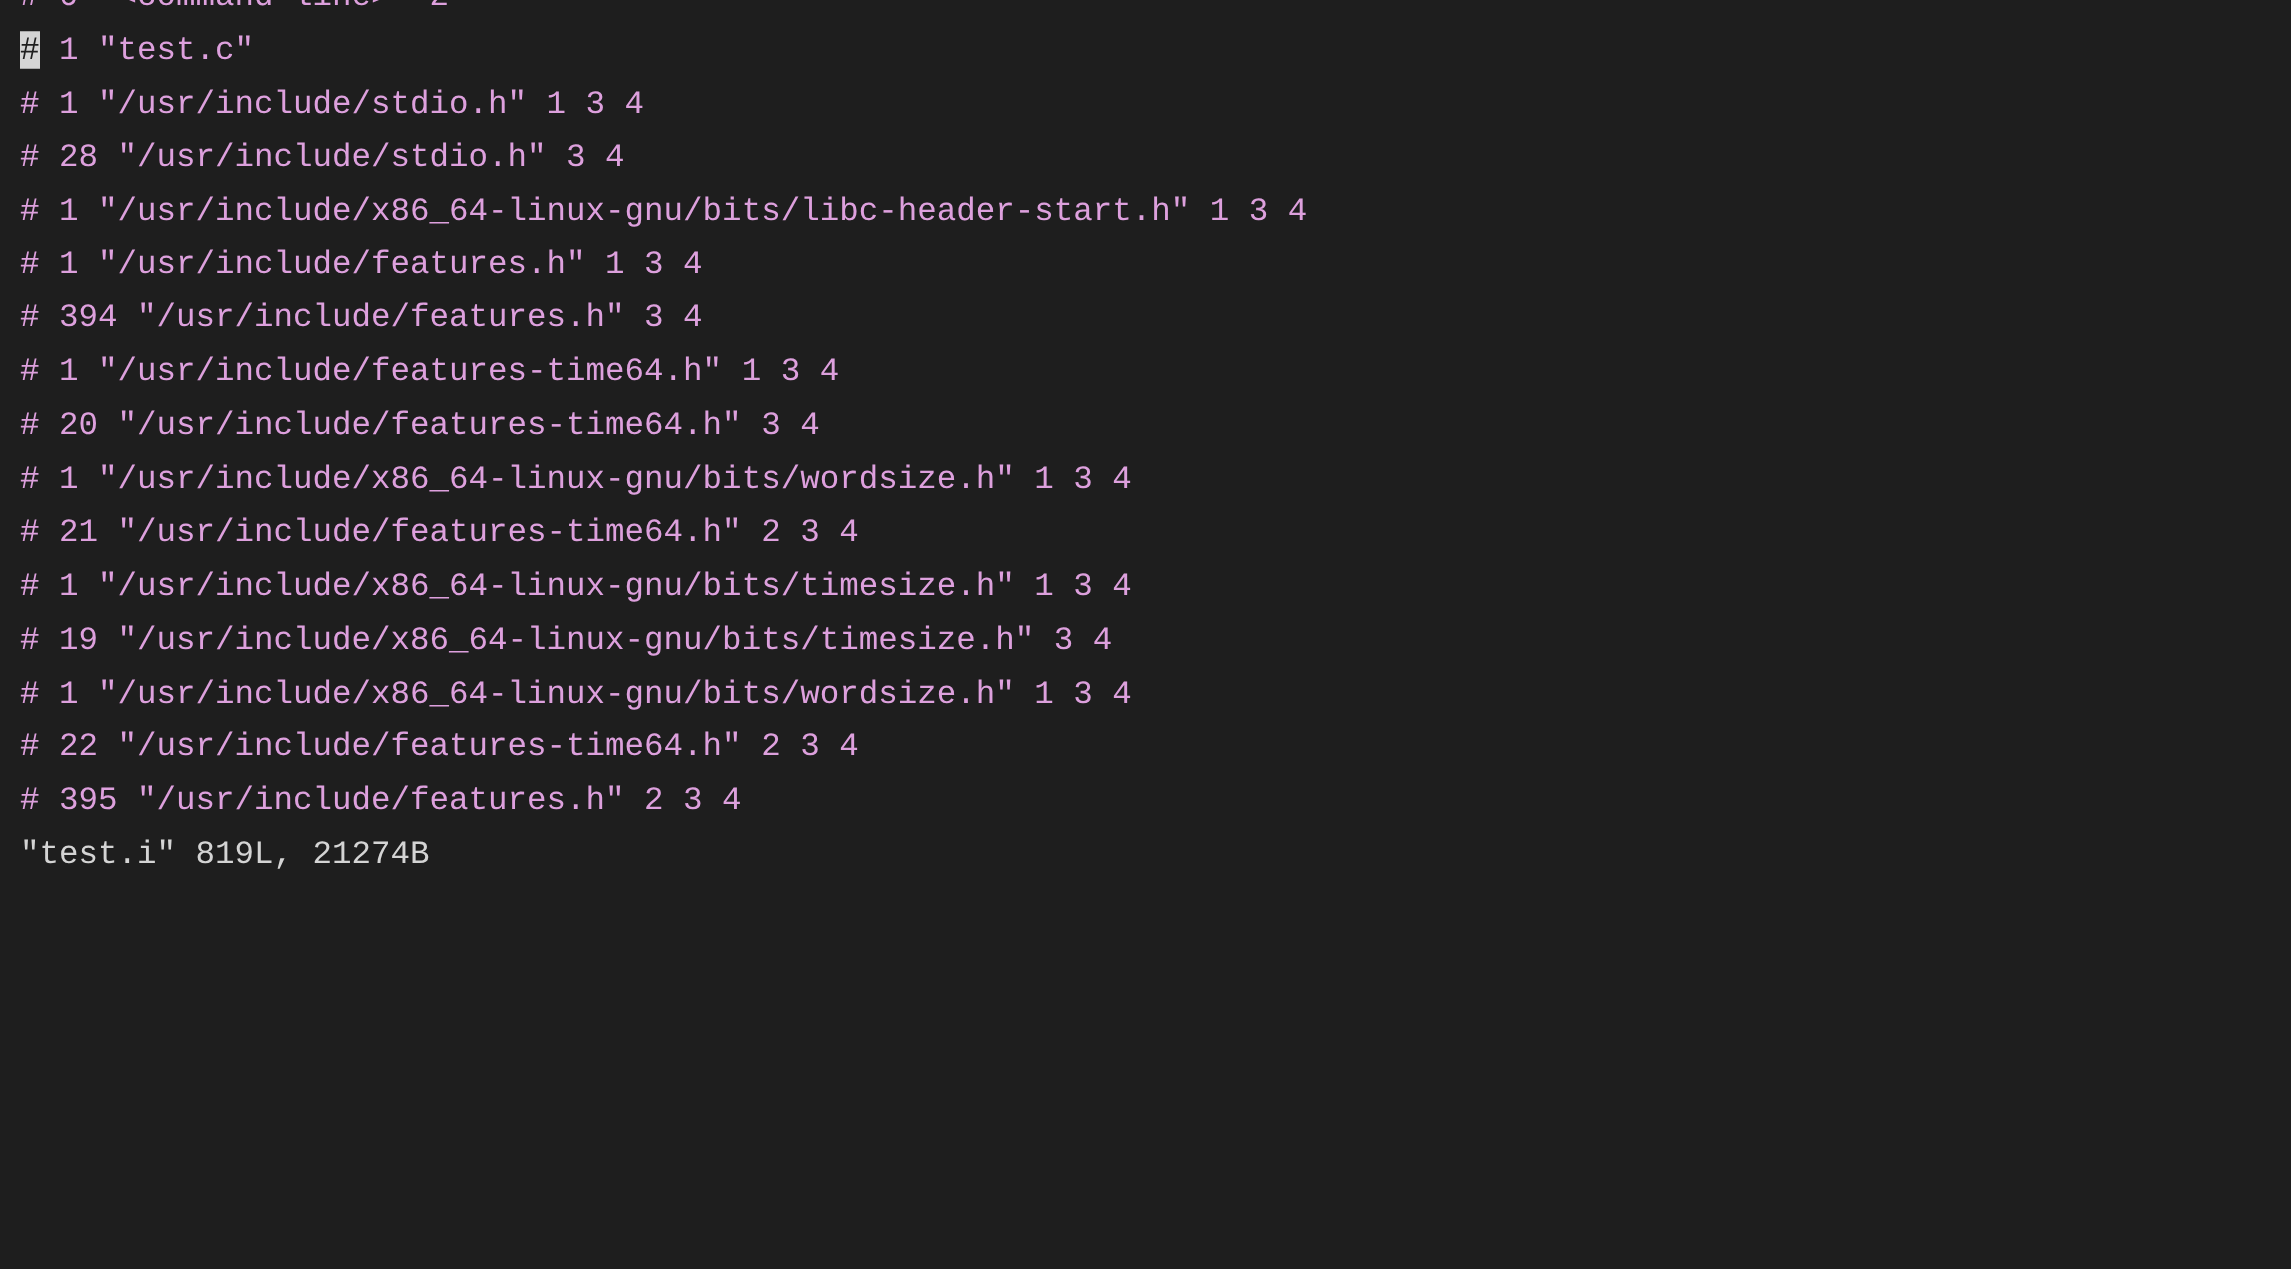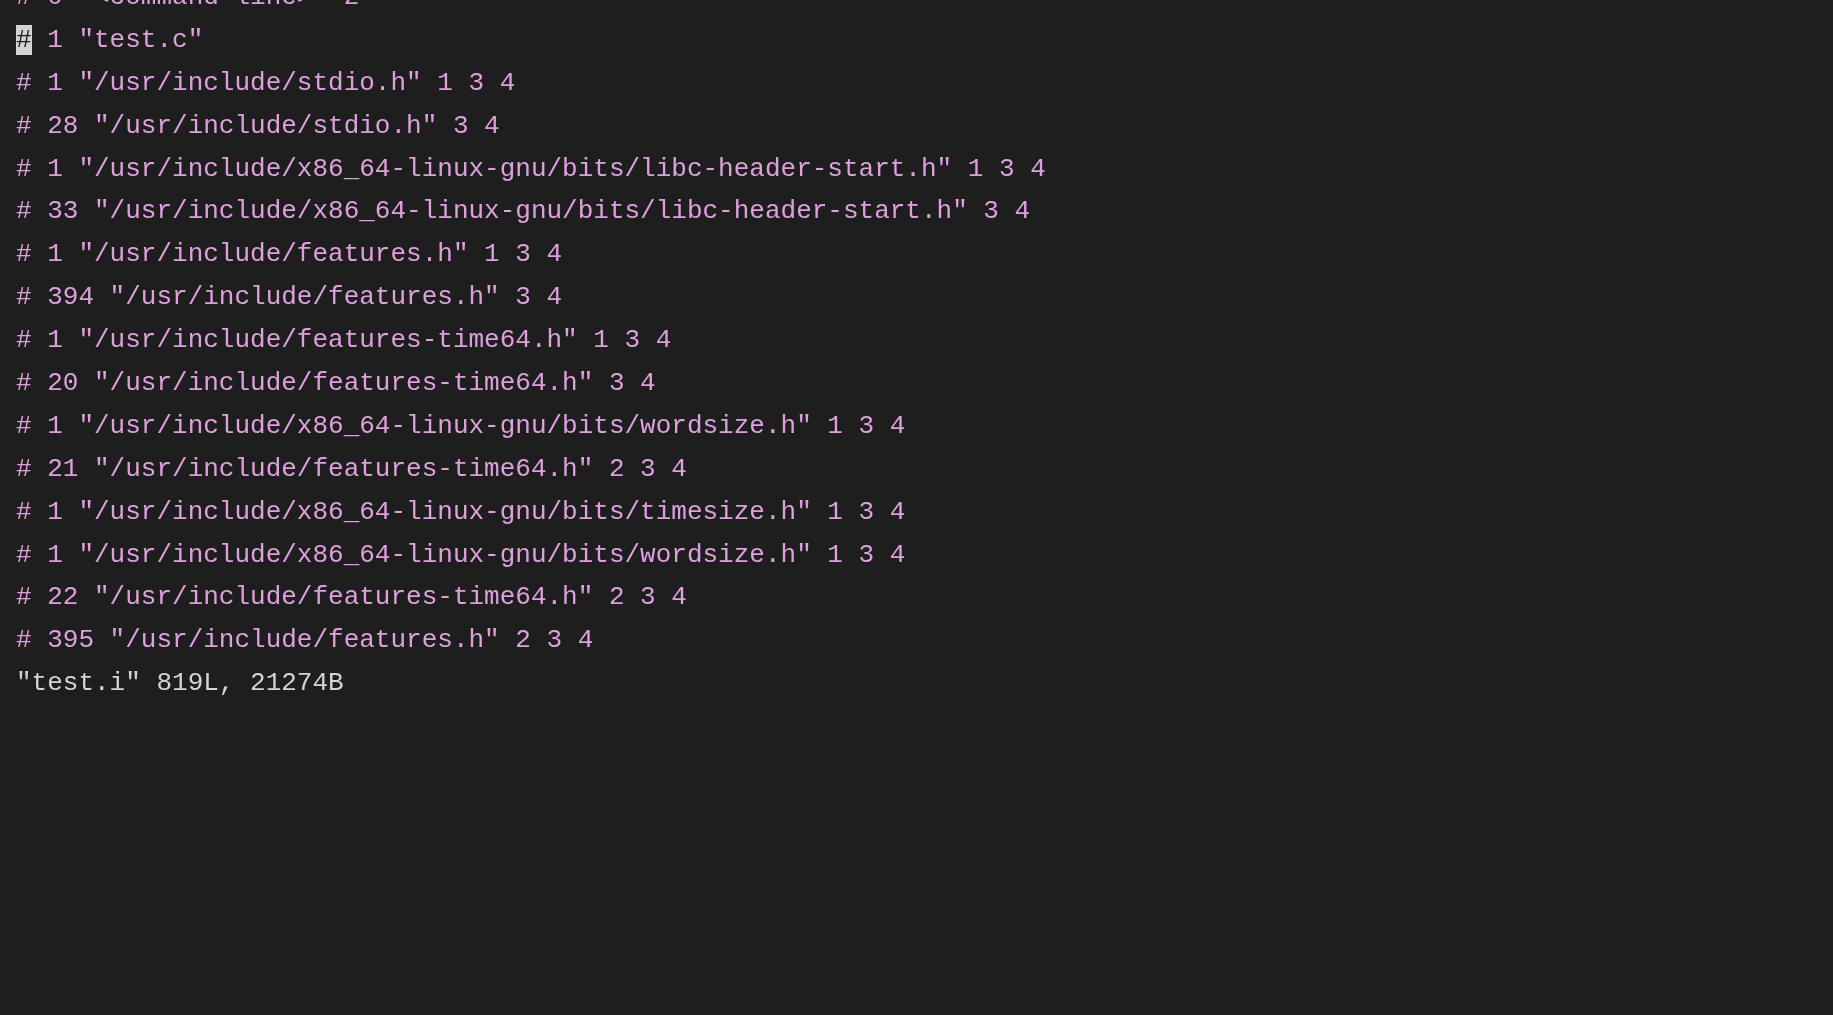--- a/index.html
+++ b/index.html
@@ -41,25 +41,25 @@
 </style>
 </head>
 <body>
 
 <div class="editor">
 <div class="line partial-top"><span class="hash">#</span><span class="hash"> 0 "&lt;command-line&gt;" 2</span></div>
     <div class="line"><span class="cursor">#</span><span class="hash"> 1 "test.c"</span></div>
     <div class="line"><span class="hash">#</span><span class="hash"> 1 "/usr/include/stdio.h" 1 3 4</span></div>
     <div class="line"><span class="hash">#</span><span class="hash"> 28 "/usr/include/stdio.h" 3 4</span></div>
     <div class="line"><span class="hash">#</span><span class="hash"> 1 "/usr/include/x86_64-linux-gnu/bits/libc-header-start.h" 1 3 4</span></div>
-    <div class="line"><span class="hash">#</span><span class="hash"> 33 "/usr/include/x86_64-linux-gnu/bits/libc-header-start.h" 3 4</span></div>
     <div class="line"><span class="hash">#</span><span class="hash"> 1 "/usr/include/features.h" 1 3 4</span></div>
     <div class="line"><span class="hash">#</span><span class="hash"> 394 "/usr/include/features.h" 3 4</span></div>
     <div class="line"><span class="hash">#</span><span class="hash"> 1 "/usr/include/features-time64.h" 1 3 4</span></div>
     <div class="line"><span class="hash">#</span><span class="hash"> 20 "/usr/include/features-time64.h" 3 4</span></div>
     <div class="line"><span class="hash">#</span><span class="hash"> 1 "/usr/include/x86_64-linux-gnu/bits/wordsize.h" 1 3 4</span></div>
     <div class="line"><span class="hash">#</span><span class="hash"> 21 "/usr/include/features-time64.h" 2 3 4</span></div>
     <div class="line"><span class="hash">#</span><span class="hash"> 1 "/usr/include/x86_64-linux-gnu/bits/timesize.h" 1 3 4</span></div>
+    <div class="line"><span class="hash">#</span><span class="hash"> 19 "/usr/include/x86_64-linux-gnu/bits/timesize.h" 3 4</span></div>
     <div class="line"><span class="hash">#</span><span class="hash"> 1 "/usr/include/x86_64-linux-gnu/bits/wordsize.h" 1 3 4</span></div>
     <div class="line"><span class="hash">#</span><span class="hash"> 22 "/usr/include/features-time64.h" 2 3 4</span></div>
     <div class="line"><span class="hash">#</span><span class="hash"> 395 "/usr/include/features.h" 2 3 4</span></div>
     <div class="line statusline">"test.i" 819L, 21274B</div>
   </div>
 
 </body></html>

